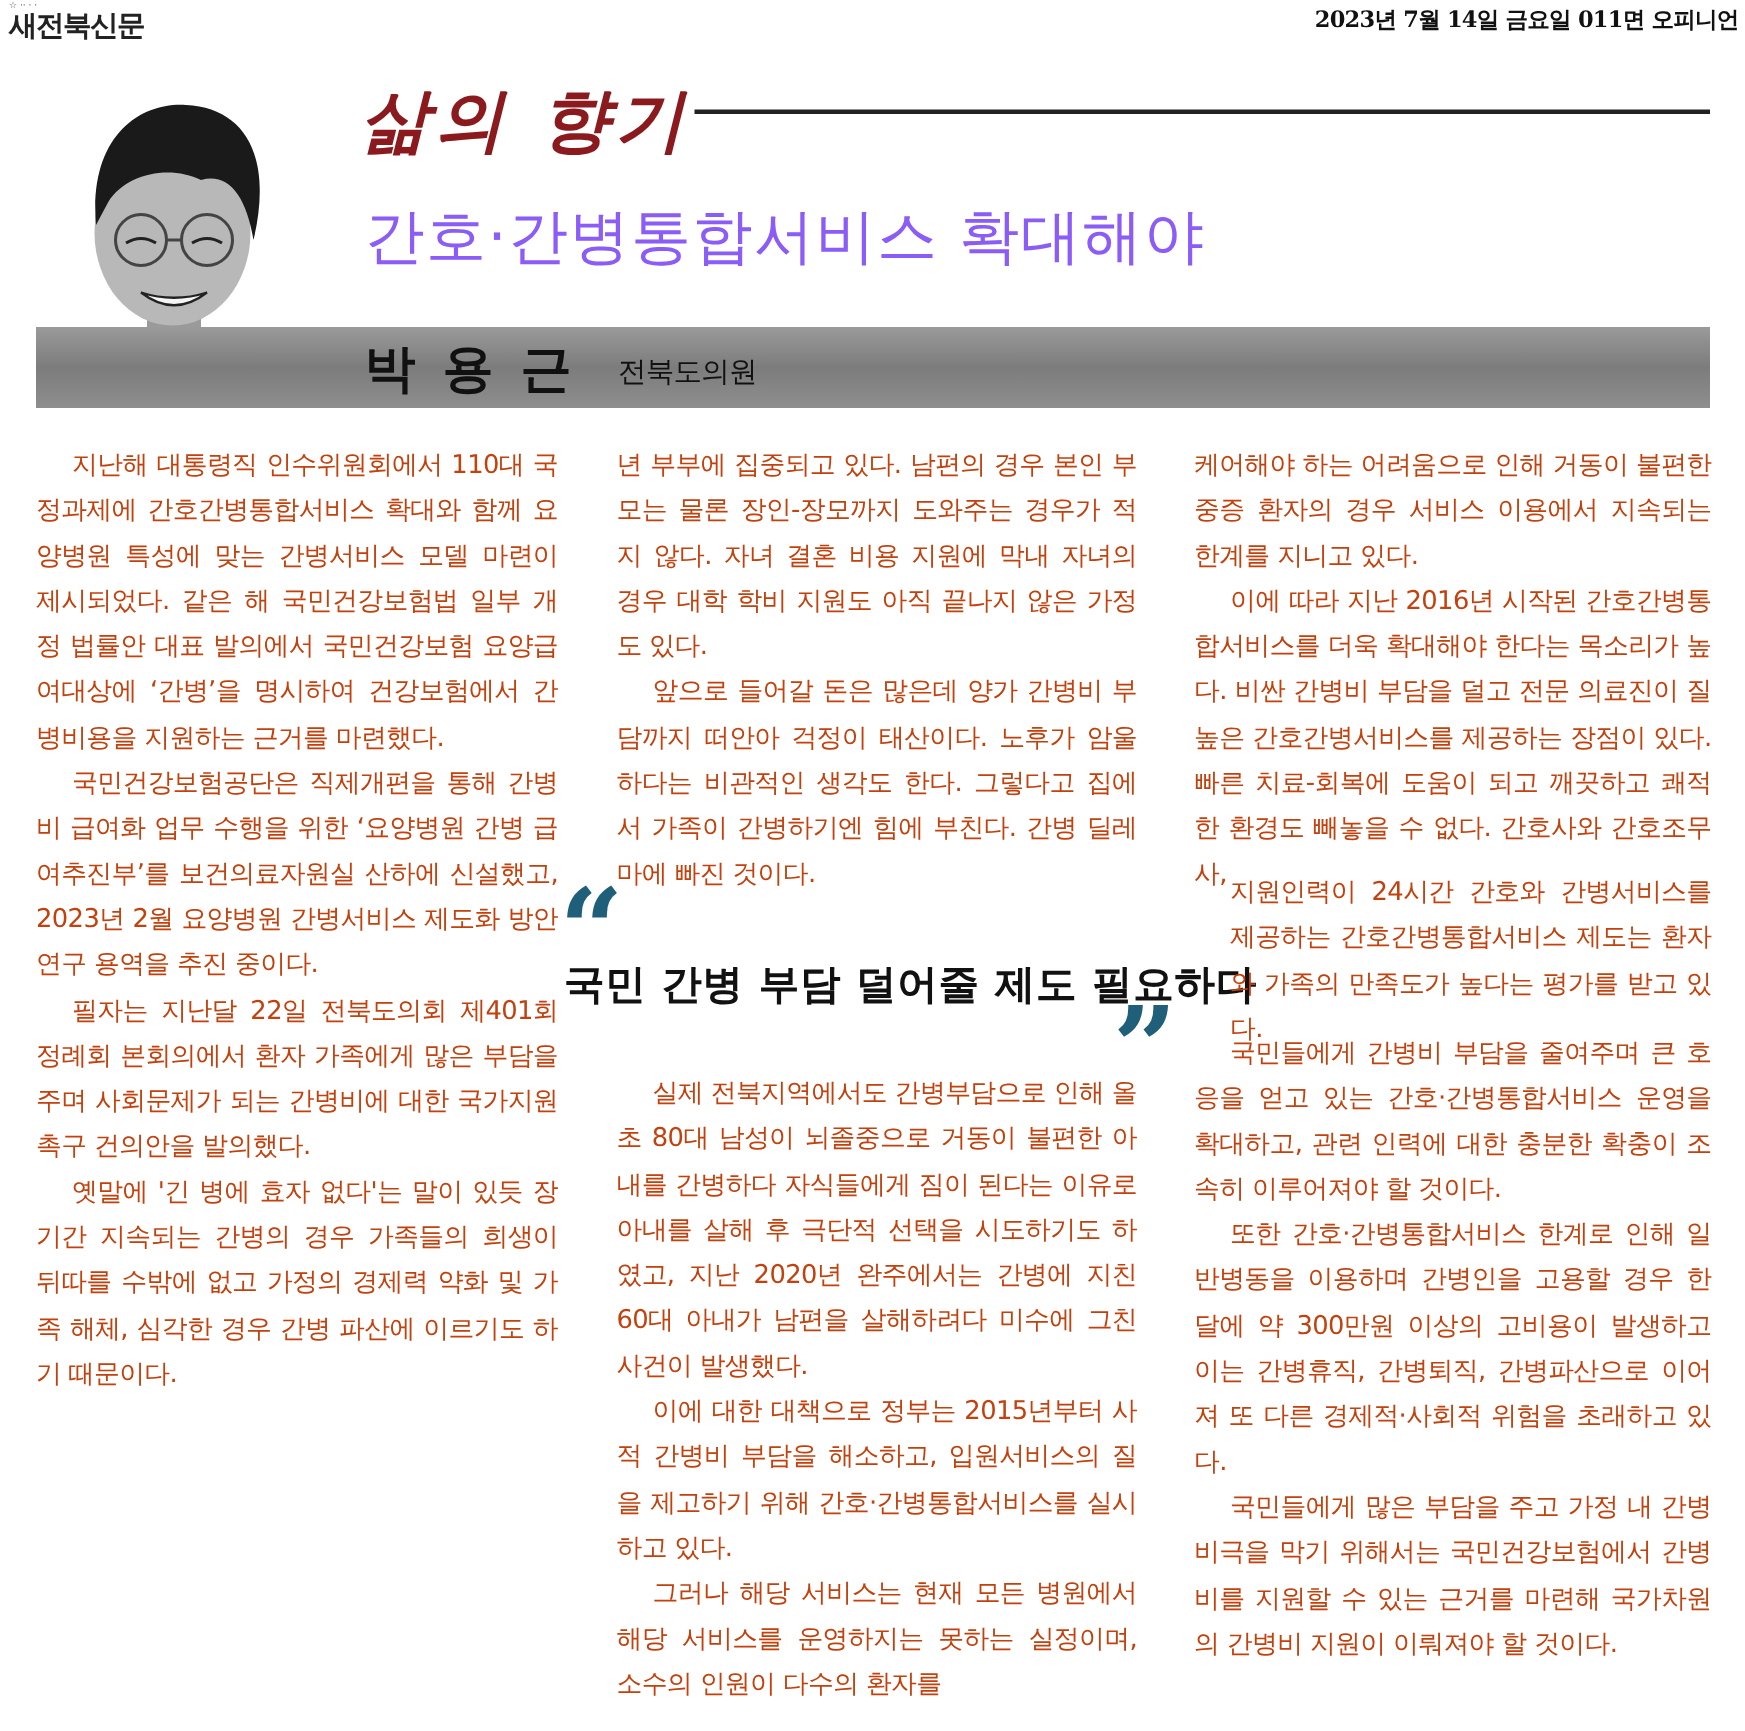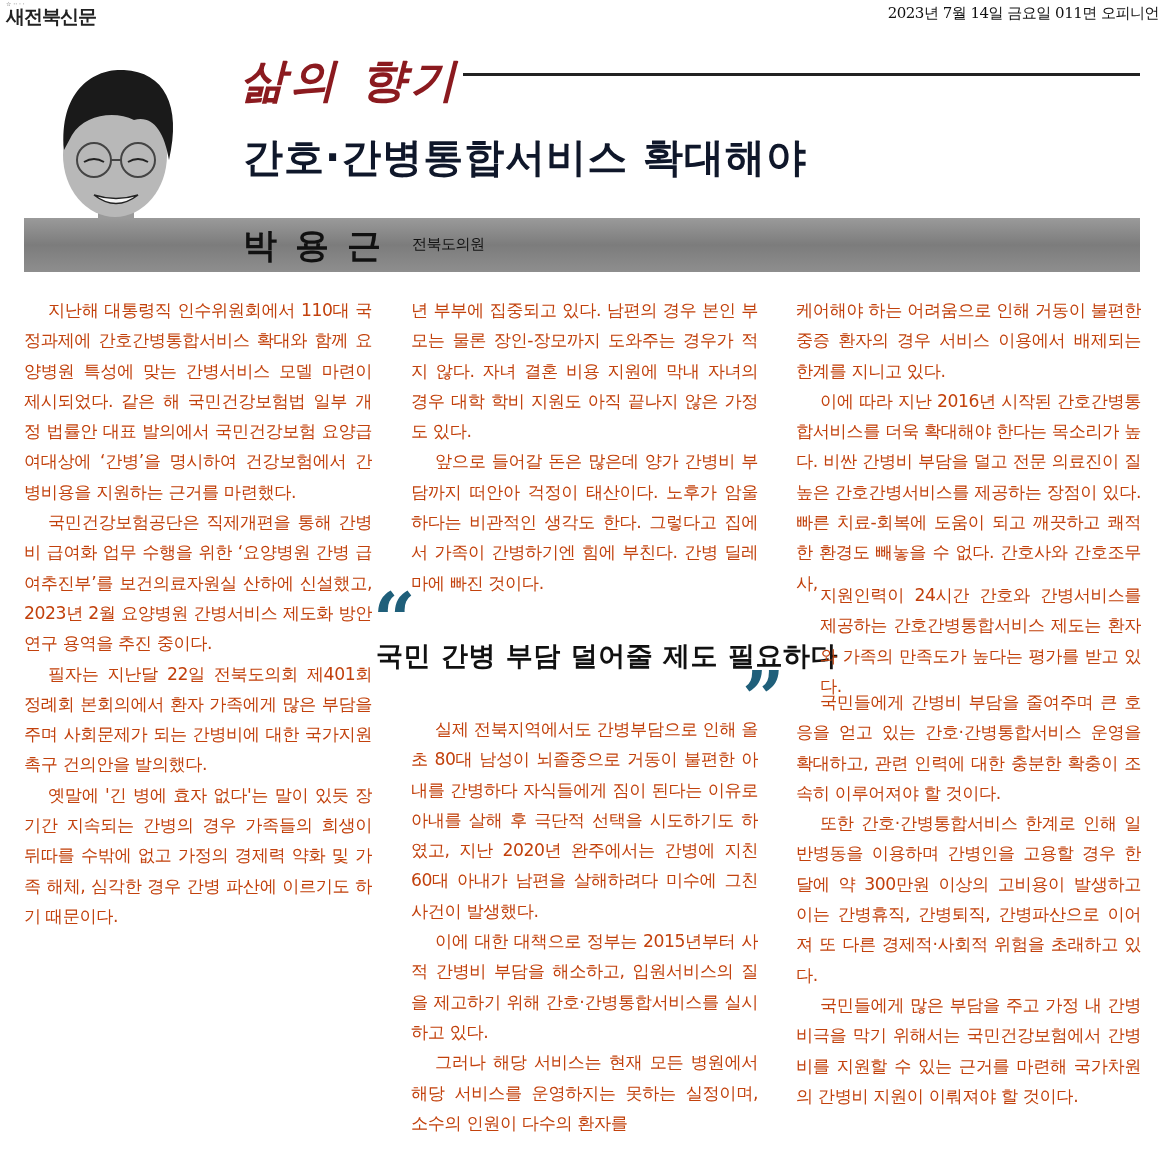--- a/index.html
+++ b/index.html
@@ -1,34 +1,34 @@
 <!DOCTYPE html>
 <html><head>
 <meta charset="utf-8">
 <style>
   * { box-sizing: border-box; margin: 0; padding: 0; }
   html, body { width: 1163px; height: 1154px; background: #ffffff; overflow: hidden; }
   body { position: relative; font-family: "DejaVu Sans", sans-serif; color: #111; }
 
   .masthead { position: absolute; left: 6px; top: 4px; font-size: 19px; font-weight: bold; letter-spacing: -1px; color: #222; }
   .masthead .tiny { position: absolute; left: 0; top: -4px; font-size: 6px; font-weight: normal; color: #555; letter-spacing: 0; }
-  .dateline { position: absolute; right: 4px; top: 4px; font-family: "DejaVu Serif", serif; font-size: 15px; font-weight: normal; letter-spacing: -0.5px; color: #111; }
+  .dateline { position: absolute; right: 4px; top: 4px; font-family: "DejaVu Serif", serif; font-size: 15px; font-weight: bold; letter-spacing: -0.5px; color: #111; }
 
   .photo { position: absolute; left: 24px; top: 50px; width: 182px; height: 222px; overflow: hidden; background: #fff; }
   .photo svg { display: block; }
 
   .series { position: absolute; left: 240px; top: 50px; font-family: "DejaVu Serif", serif; font-size: 46px; font-style: italic; font-weight: bold; color: #8b1a1f; letter-spacing: 4px; }
   .series-rule { position: absolute; left: 463px; top: 73px; width: 677px; height: 3px; background: #222; }
 
-  .headline { position: absolute; left: 243px; top: 130px; font-family: "DejaVu Sans", sans-serif; font-size: 40px; font-weight: bold; letter-spacing: 1px; color: #0f172a; }
+  .headline { position: absolute; left: 243px; top: 130px; font-family: "DejaVu Sans", sans-serif; font-size: 40px; font-weight: normal; letter-spacing: 1px; color: #8b5cf6; }
 
   .byline-bar { position: absolute; left: 24px; top: 218px; width: 1116px; height: 54px;
     background: linear-gradient(180deg, #9a9a9a 0%, #7c7c7c 50%, #8e8e8e 100%); }
   .byline-name { position: absolute; left: 243px; top: 223px; font-size: 34px; font-weight: bold; letter-spacing: 18px; color: #111; }
-  .byline-title { position: absolute; left: 412px; top: 235px; font-size: 15px; color: #111; letter-spacing: -0.5px; }
+  .byline-title { position: absolute; left: 412px; top: 235px; font-size: 19px; color: #111; letter-spacing: -0.5px; }
 
   .col { position: absolute; font-family: "DejaVu Sans", sans-serif; font-size: 17.2px; line-height: 30.3px; color: #c2410c; text-align: justify; letter-spacing: -0.4px; }
   .col p { margin: 0; }
   .col p.indent { text-indent: 1.4em; }
   .c1 { left: 24px; top: 295px; width: 348px; }
   .c2 { left: 411px; top: 295px; width: 347px; }
   .c2b { left: 411px; top: 714px; width: 347px; }
   .c3 { left: 796px; top: 295px; width: 345px; }
   .c3b { left: 820px; top: 580px; width: 321px; }
   .c3c { left: 796px; top: 687px; width: 345px; }
@@ -97,21 +97,21 @@
 <div class="pullquote">국민 간병 부담 덜어줄 제도 필요하다</div>
 <div class="quote-close">”</div>
 
 <div class="col c2b">
   <p class="indent">실제 전북지역에서도 간병부담으로 인해 올 초 80대 남성이 뇌졸중으로 거동이 불편한 아내를 간병하다 자식들에게 짐이 된다는 이유로 아내를 살해 후 극단적 선택을 시도하기도 하였고, 지난 2020년 완주에서는 간병에 지친 60대 아내가 남편을 살해하려다 미수에 그친 사건이 발생했다.</p>
   <p class="indent">이에 대한 대책으로 정부는 2015년부터 사적 간병비 부담을 해소하고, 입원서비스의 질을 제고하기 위해 간호·간병통합서비스를 실시하고 있다.</p>
   <p class="indent">그러나 해당 서비스는 현재 모든 병원에서 해당 서비스를 운영하지는 못하는 실정이며, 소수의 인원이 다수의 환자를</p>
 </div>
 
 <div class="col c3">
-  <p>케어해야 하는 어려움으로 인해 거동이 불편한 중증 환자의 경우 서비스 이용에서 배제되는 한계를 지니고 있다.</p>
+  <p>케어해야 하는 어려움으로 인해 거동이 불편한 중증 환자의 경우 서비스 이용에서 지속되는 한계를 지니고 있다.</p>
   <p class="indent">이에 따라 지난 2016년 시작된 간호간병통합서비스를 더욱 확대해야 한다는 목소리가 높다. 비싼 간병비 부담을 덜고 전문 의료진이 질 높은 간호간병서비스를 제공하는 장점이 있다. 빠른 치료-회복에 도움이 되고 깨끗하고 쾌적한 환경도 빼놓을 수 없다. 간호사와 간호조무사,</p>
 </div>
 <div class="col c3b">
   <p>지원인력이 24시간 간호와 간병서비스를 제공하는 간호간병통합서비스 제도는 환자와 가족의 만족도가 높다는 평가를 받고 있다.</p>
 </div>
 <div class="col c3c">
   <p class="indent">국민들에게 간병비 부담을 줄여주며 큰 호응을 얻고 있는 간호·간병통합서비스 운영을 확대하고, 관련 인력에 대한 충분한 확충이 조속히 이루어져야 할 것이다.</p>
   <p class="indent">또한 간호·간병통합서비스 한계로 인해 일반병동을 이용하며 간병인을 고용할 경우 한 달에 약 300만원 이상의 고비용이 발생하고 이는 간병휴직, 간병퇴직, 간병파산으로 이어져 또 다른 경제적·사회적 위험을 초래하고 있다.</p>
   <p class="indent">국민들에게 많은 부담을 주고 가정 내 간병비극을 막기 위해서는 국민건강보험에서 간병비를 지원할 수 있는 근거를 마련해 국가차원의 간병비 지원이 이뤄져야 할 것이다.</p>
 </div>

